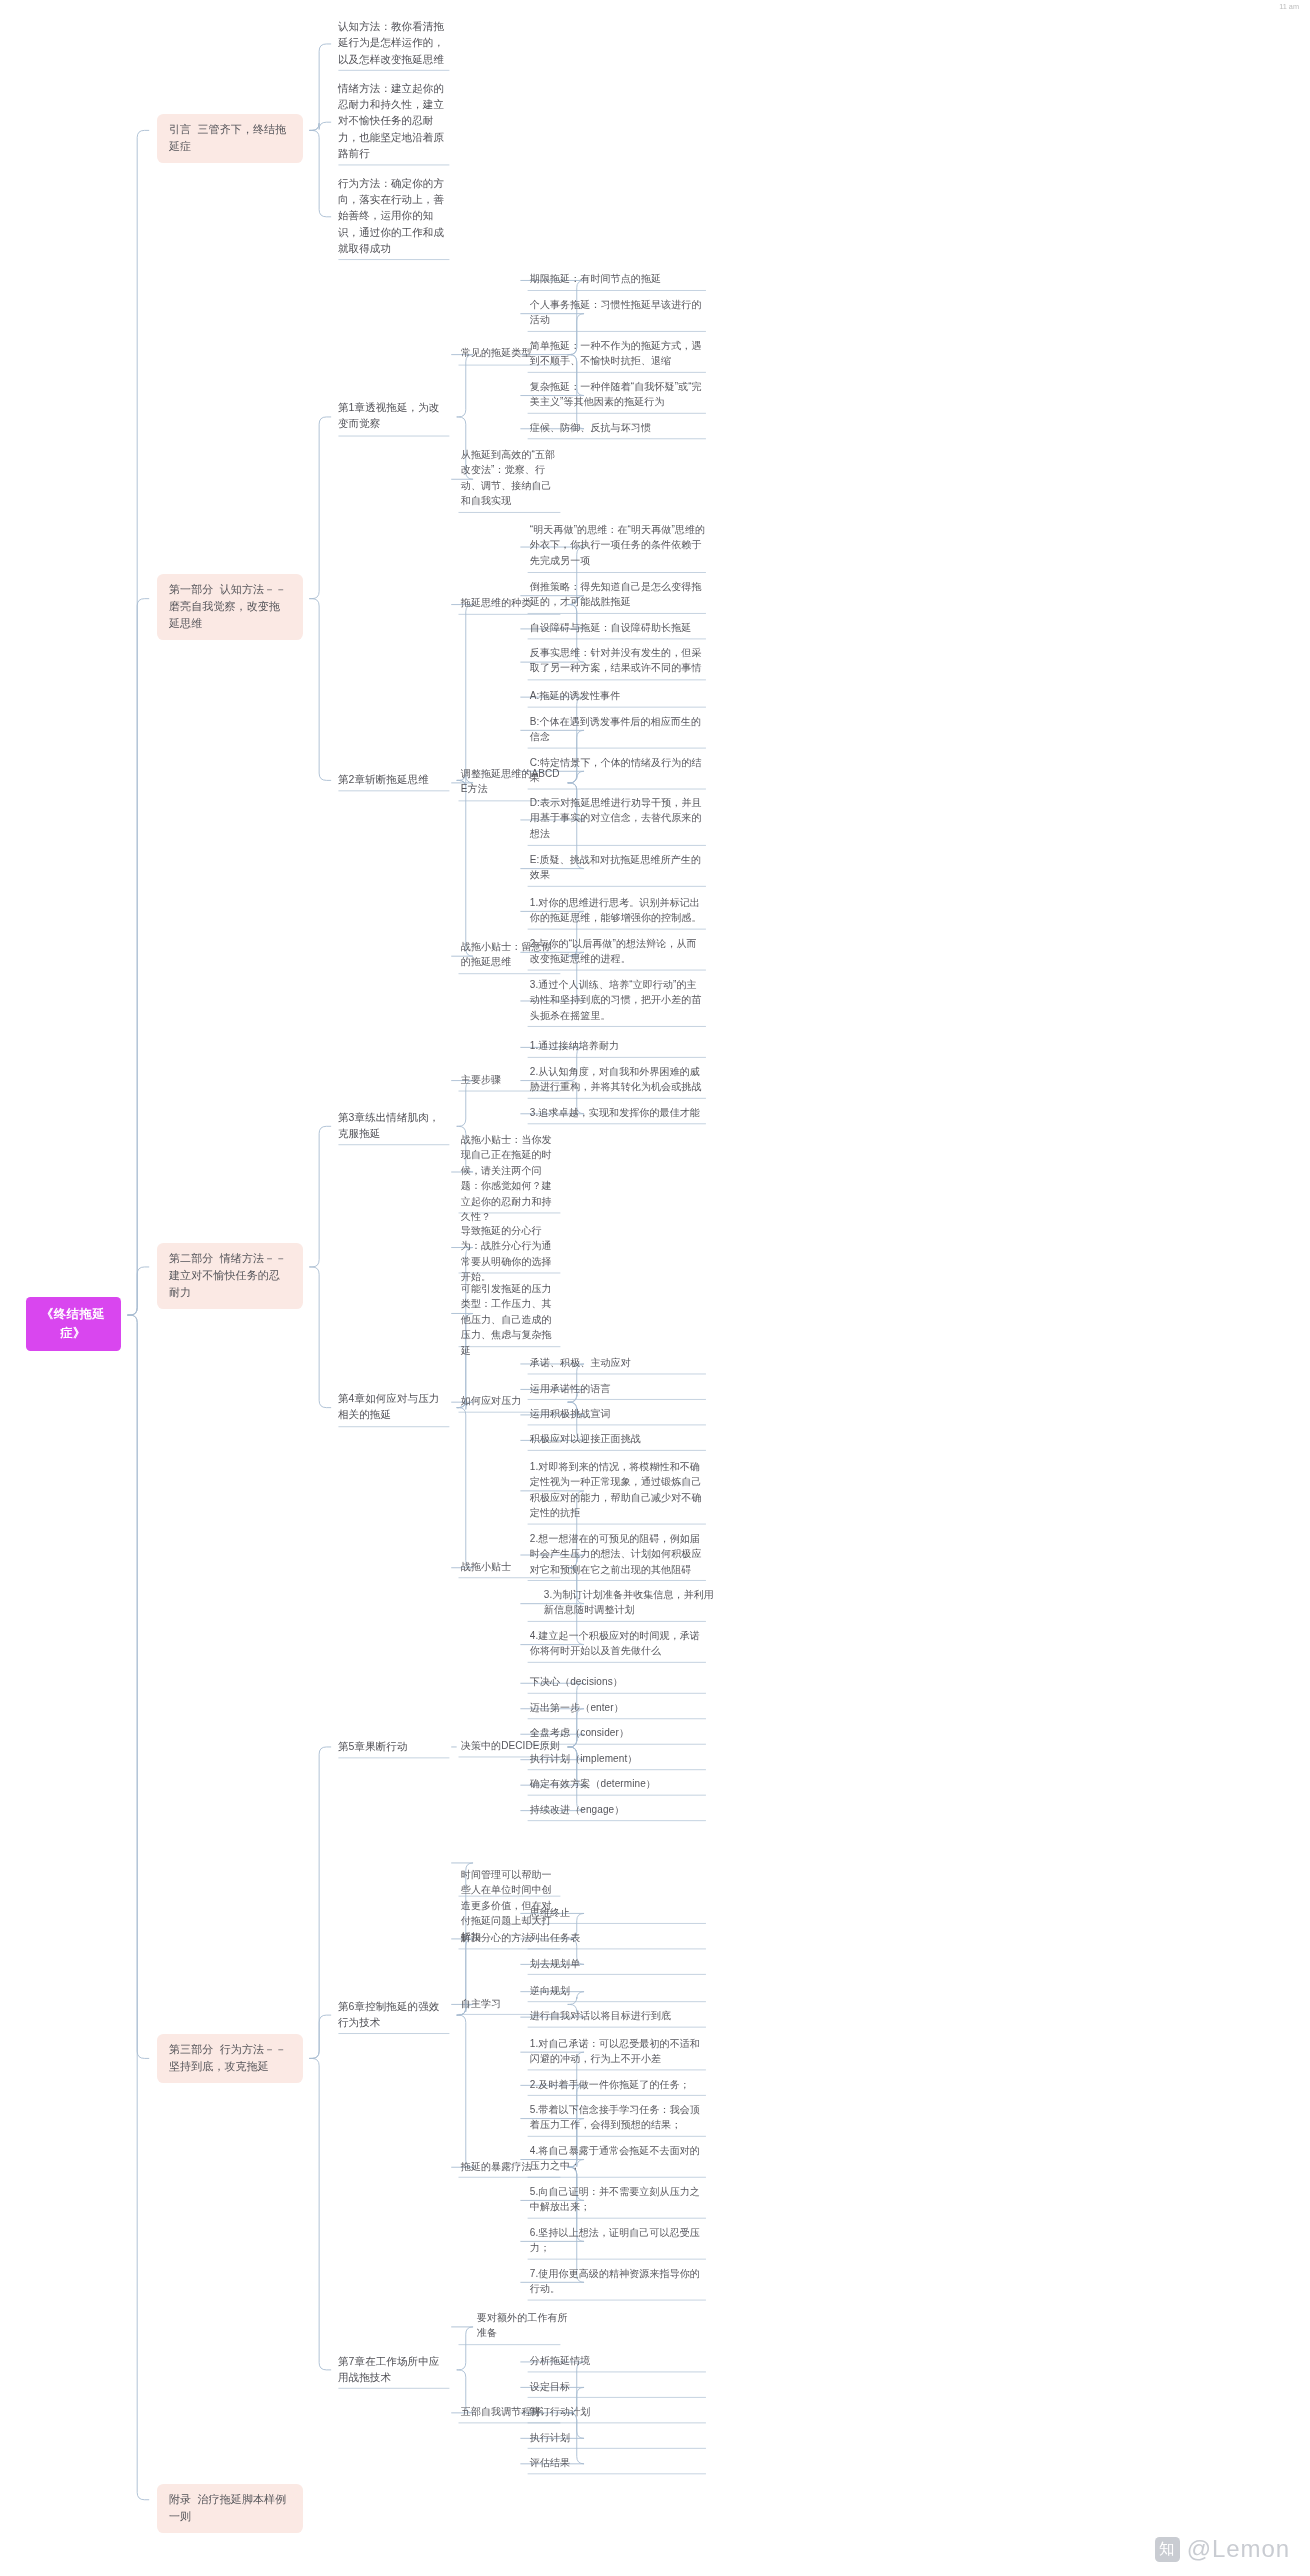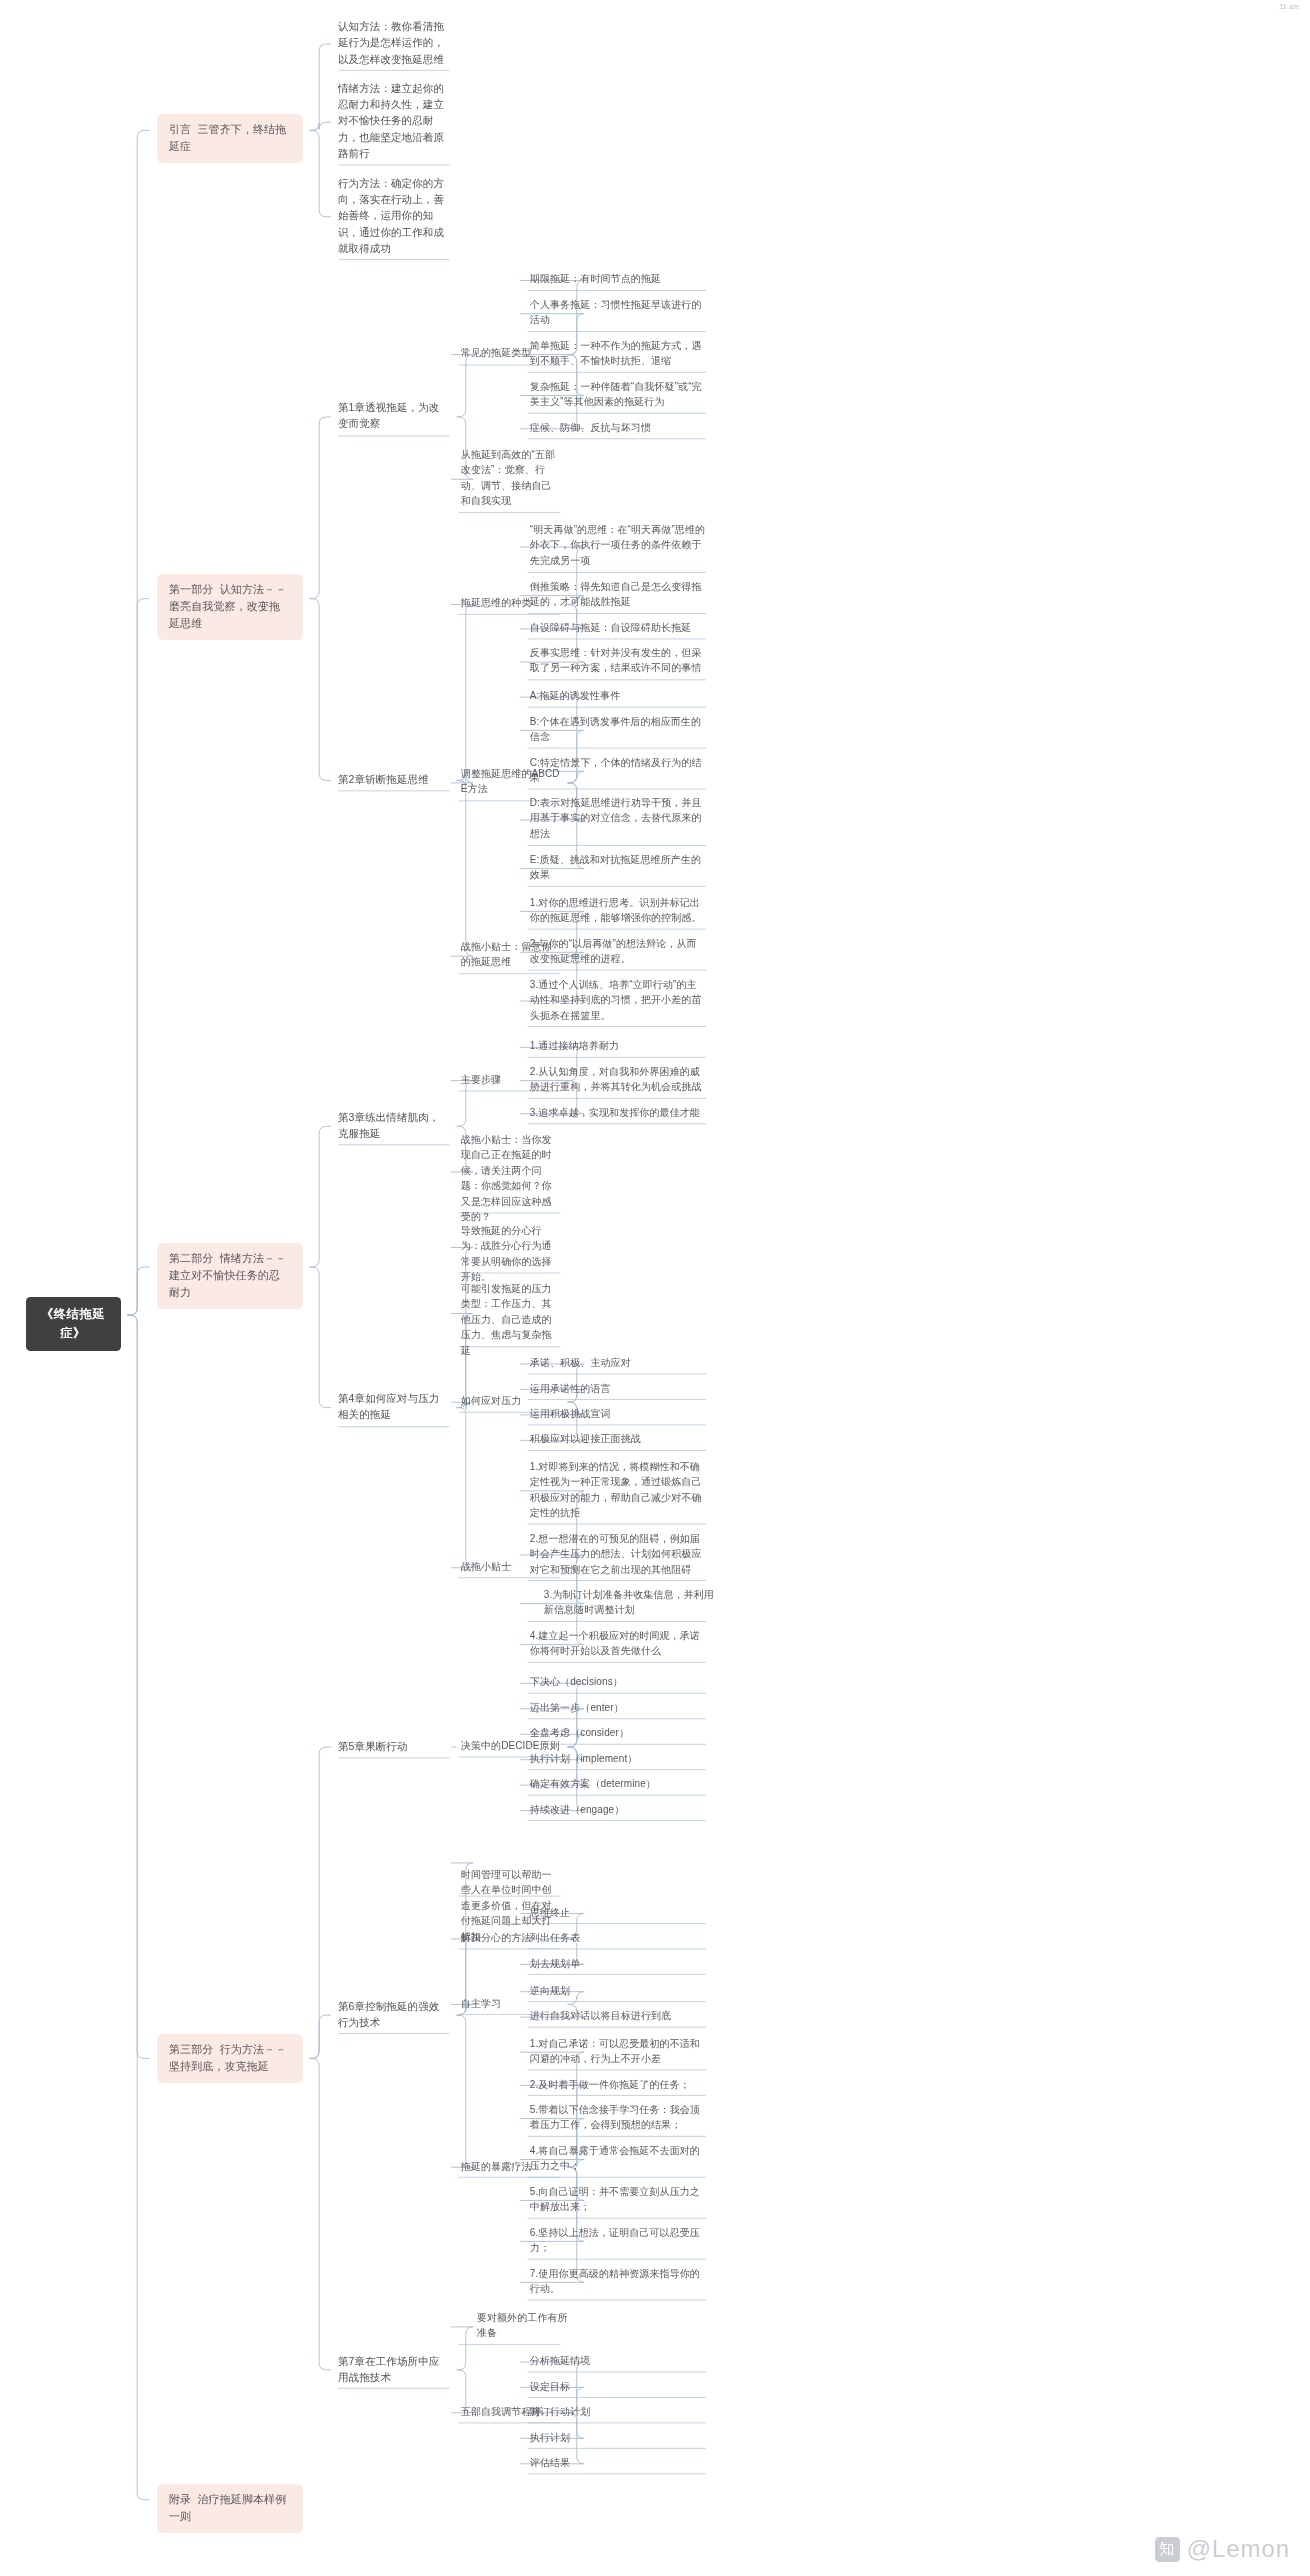--- a/index.html
+++ b/index.html
@@ -19,21 +19,21 @@
     color: #4a4a4a;
     font-size: 10.5px;
     line-height: 1.55;
     letter-spacing: 0.1px;
     white-space: pre-wrap;
     word-break: break-all;
   }
 
   
   .root {
-    background: #404040;
+    background: #d946ef;
     color: #ffffff;
     border-radius: 4.5px;
     padding: 8.2px 12.7px;
     font-size: 12.3px;
     font-weight: bold;
     text-align: center;
     letter-spacing: 0.5px;
   }
   
   .l1 {
@@ -270,21 +270,21 @@
     <div class="node l3" style="left: 459px; top: 937px; width: 102px;">战拖小贴士：留意你的拖延思维</div>
     <div class="node l3" style="left: 528px; top: 893px; width: 178px;">1.对你的思维进行思考。识别并标记出你的拖延思维，能够增强你的控制感。</div>
     <div class="node l3" style="left: 528px; top: 934px; width: 178px;">2.与你的“以后再做”的想法辩论，从而改变拖延思维的进程。</div>
     <div class="node l3" style="left: 528px; top: 975px; width: 178px;">3.通过个人训练、培养“立即行动”的主动性和坚持到底的习惯，把开小差的苗头扼杀在摇篮里。</div>
     <div class="node l1" style="left: 157px; top: 1243px; width: 146px;">第二部分  情绪方法－－建立对不愉快任务的忍耐力</div>
     <div class="node l2" style="left: 338px; top: 1107px; width: 111px;">第3章练出情绪肌肉，克服拖延</div>
     <div class="node l3" style="left: 459px; top: 1070px; width: 102px;">主要步骤</div>
     <div class="node l3" style="left: 528px; top: 1036px; width: 178px;">1.通过接纳培养耐力</div>
     <div class="node l3" style="left: 528px; top: 1062px; width: 178px;">2.从认知角度，对自我和外界困难的威胁进行重构，并将其转化为机会或挑战</div>
     <div class="node l3" style="left: 528px; top: 1103px; width: 178px;">3.追求卓越，实现和发挥你的最佳才能</div>
-    <div class="node l3" style="left: 459px; top: 1130px; width: 102px;">战拖小贴士：当你发现自己正在拖延的时候，请关注两个问题：你感觉如何？你又是怎样回应这种感受的？</div>
+    <div class="node l3" style="left: 459px; top: 1130px; width: 102px;">战拖小贴士：当你发现自己正在拖延的时候，请关注两个问题：你感觉如何？建立起你的忍耐力和持久性？</div>
     <div class="node l2" style="left: 338px; top: 1388px; width: 111px;">第4章如何应对与压力相关的拖延</div>
     <div class="node l3" style="left: 459px; top: 1221px; width: 102px;">导致拖延的分心行为：战胜分心行为通常要从明确你的选择开始。</div>
     <div class="node l3" style="left: 459px; top: 1279px; width: 102px;">可能引发拖延的压力类型：工作压力、其他压力、自己造成的压力、焦虑与复杂拖延</div>
     <div class="node l3" style="left: 459px; top: 1391px; width: 102px;">如何应对压力</div>
     <div class="node l3" style="left: 528px; top: 1353px; width: 178px;">承诺、积极、主动应对</div>
     <div class="node l3" style="left: 528px; top: 1379px; width: 178px;">运用承诺性的语言</div>
     <div class="node l3" style="left: 528px; top: 1404px; width: 178px;">运用积极挑战宣词</div>
     <div class="node l3" style="left: 528px; top: 1429px; width: 178px;">积极应对以迎接正面挑战</div>
     <div class="node l3" style="left: 459px; top: 1557px; width: 102px;">战拖小贴士</div>
     <div class="node l3" style="left: 528px; top: 1457px; width: 178px;">1.对即将到来的情况，将模糊性和不确定性视为一种正常现象，通过锻炼自己积极应对的能力，帮助自己减少对不确定性的抗拒</div>

